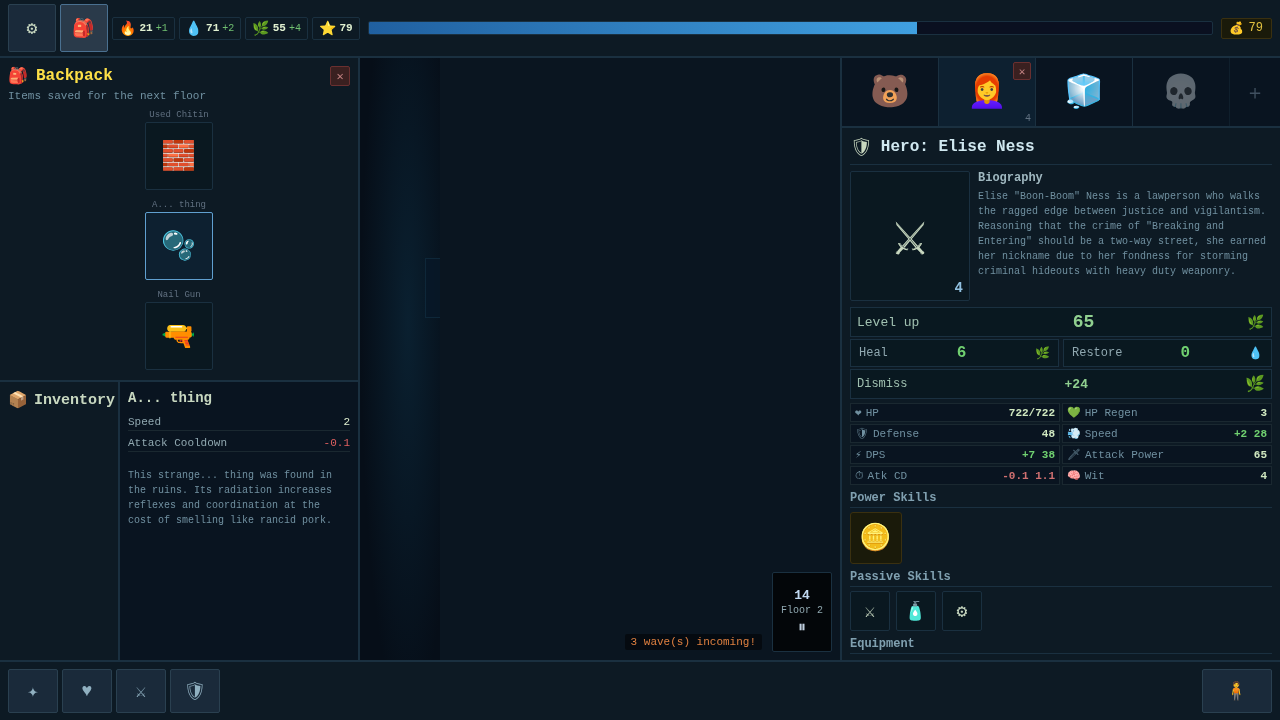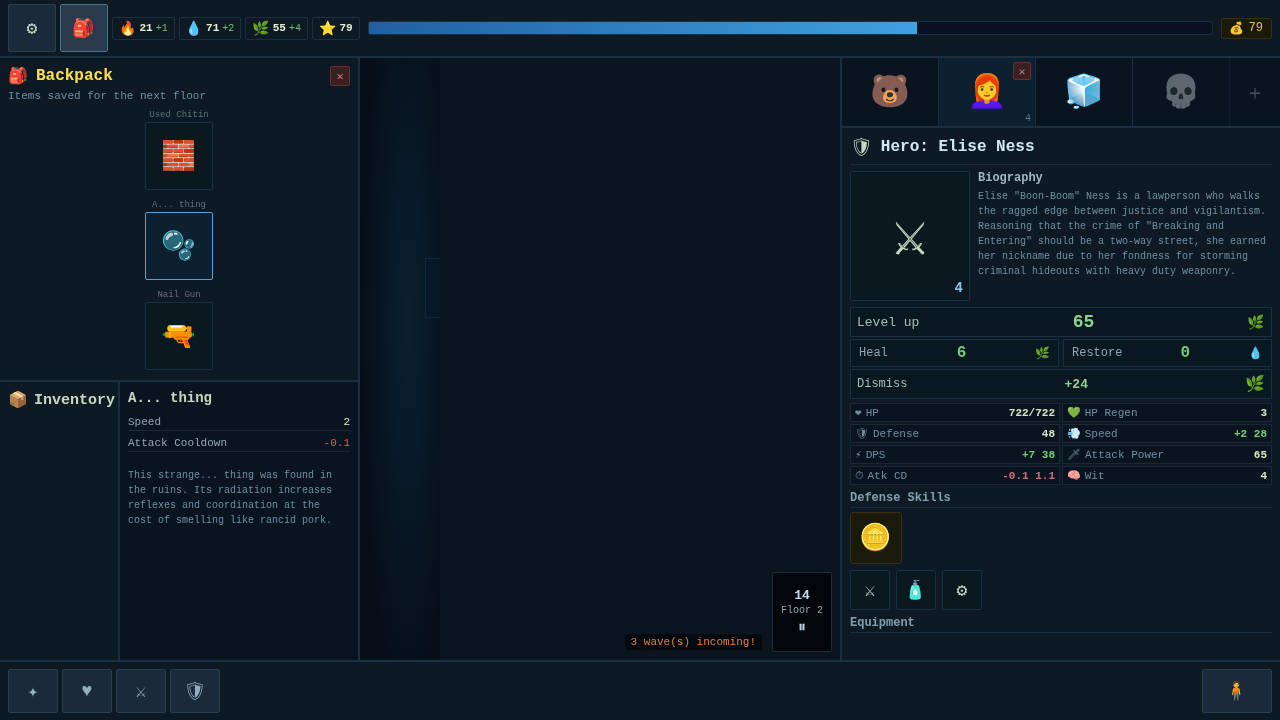--- a/index.html
+++ b/index.html
@@ -723,27 +723,28 @@
           <span class="stat-value neg">-0.1  1.1</span>
         </div>
         <div class="stat-item">
           <span class="stat-name"><span>🧠</span> Wit</span>
           <span class="stat-value">4</span>
         </div>
       </div>
     </div>
 
     <div>
-      <div class="section-label">Defense Skills</div>
+      <div class="section-label">Power Skills</div>
       <div class="active-skills-grid">
         <div class="skill-box">🪙</div>
       </div>
     </div>
 
     <div>
+      <div class="section-label">Passive Skills</div>
       <div class="passive-skills-row">
         <div class="passive-skill-box">⚔</div>
         <div class="passive-skill-box">🧴</div>
         <div class="passive-skill-box">⚙</div>
       </div>
     </div>
 
     <div>
       <div class="section-label">Equipment</div>
 

